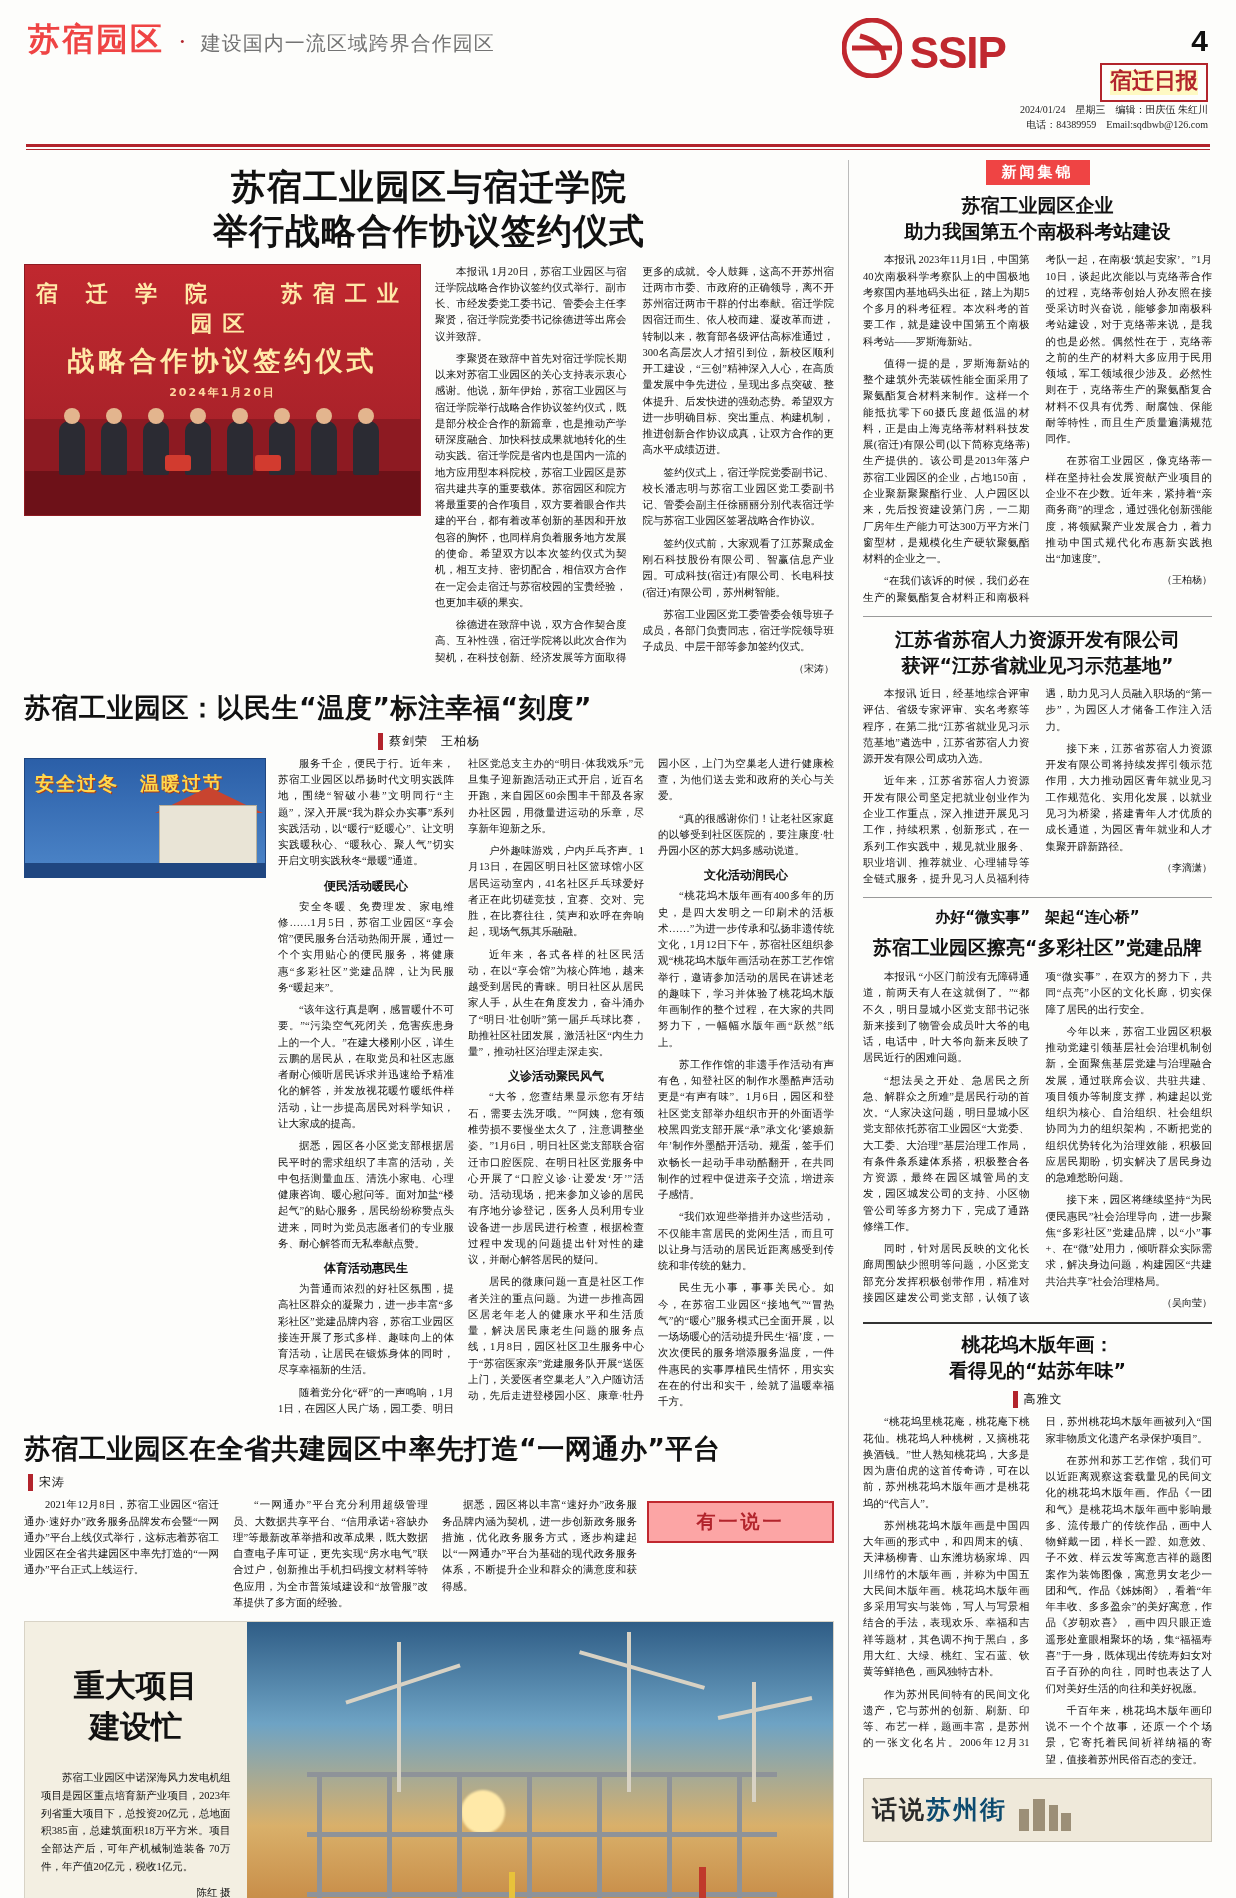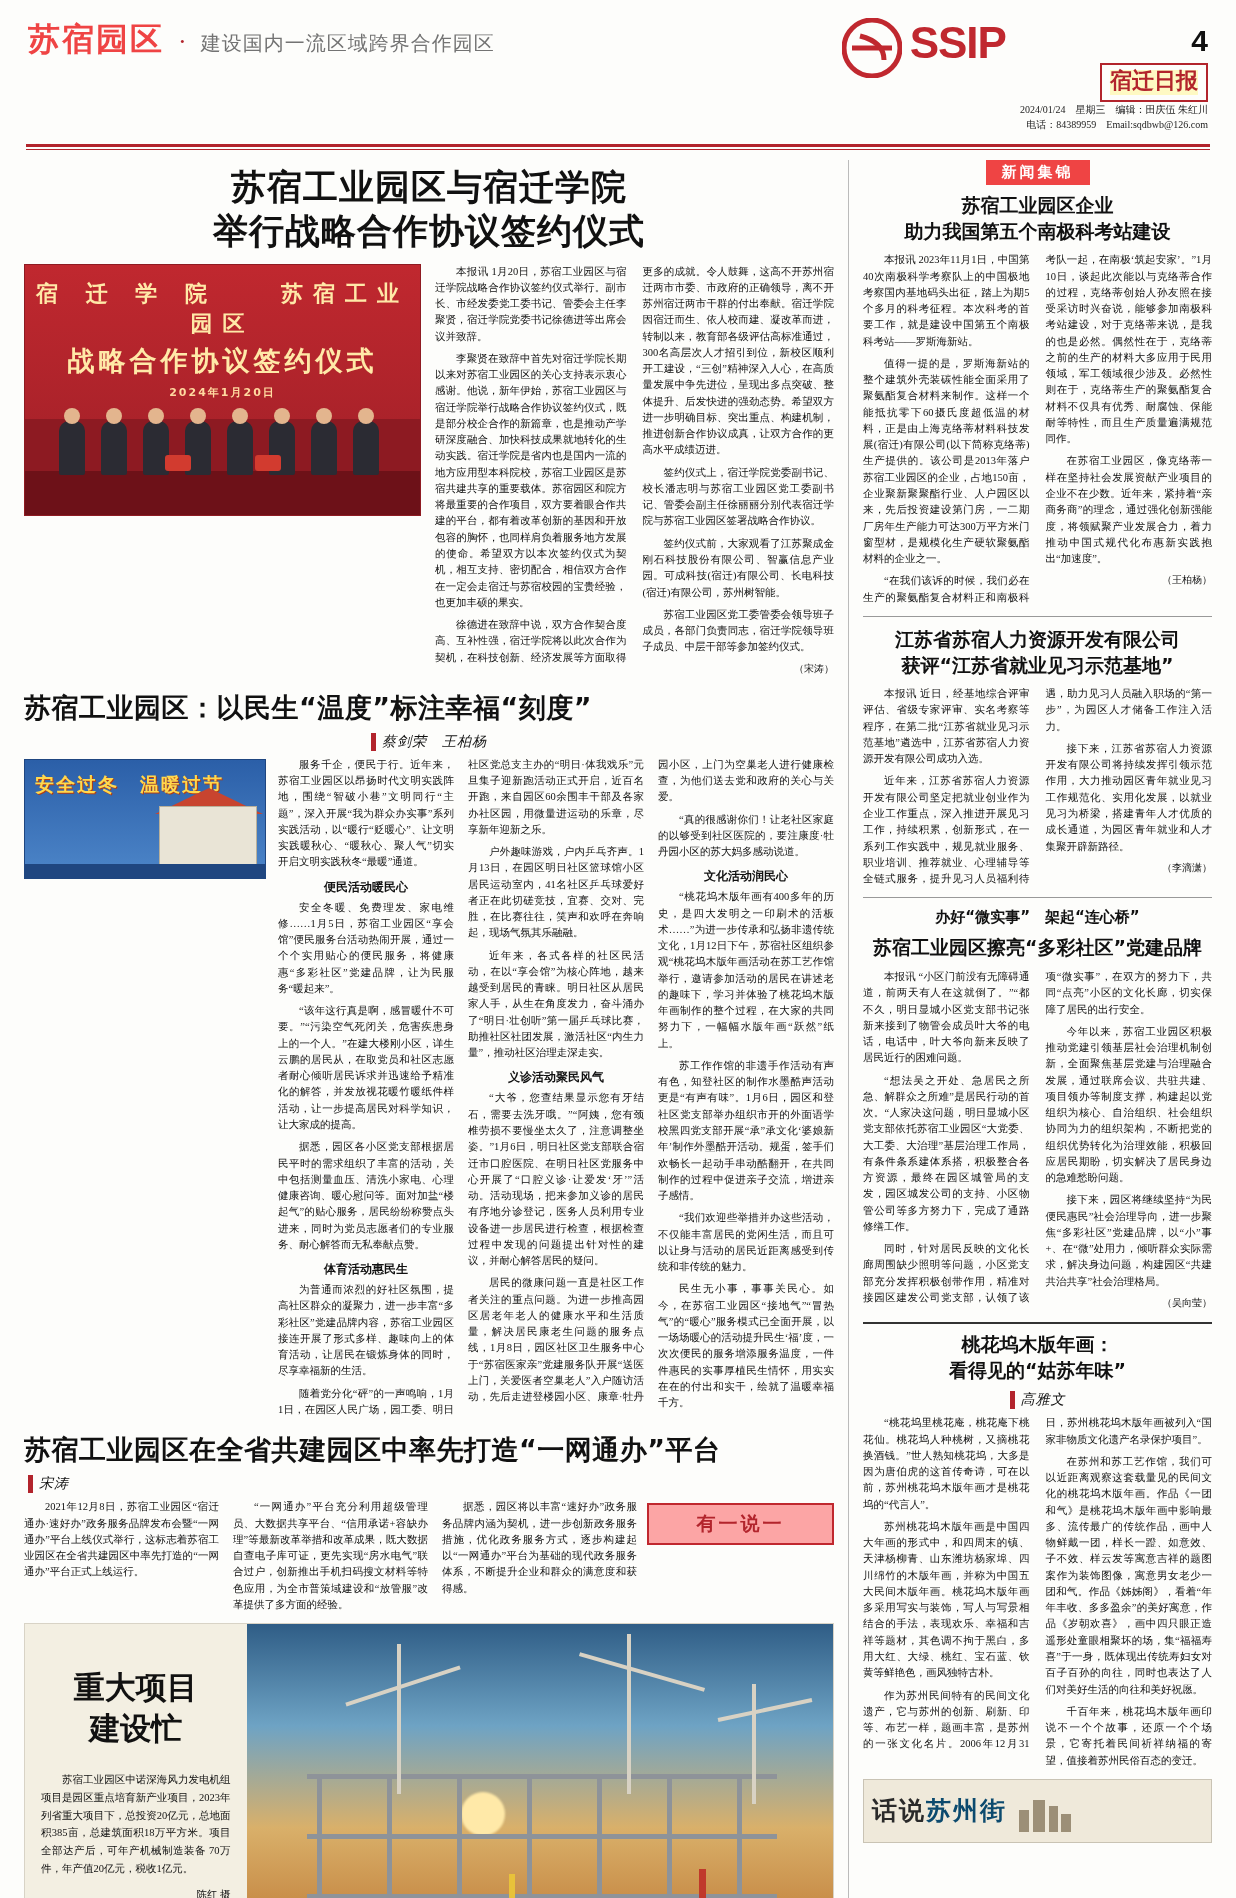--- a/index.html
+++ b/index.html
@@ -16,21 +16,21 @@
   
   .masthead{display:flex;align-items:flex-start;justify-content:space-between;padding:18px 4px 6px 4px;}
   .mast-left{display:flex;align-items:baseline;gap:14px;}
   .mast-title{
     font-family:"DejaVu Sans", sans-serif;
     font-weight:bold;font-size:32px;color:#ef4444;letter-spacing:2px;
   }
   .mast-dot{font-size:26px;color:#b2242c;}
   .mast-sub{font-size:20px;color:#737373;font-family:"DejaVu Sans",sans-serif;letter-spacing:1px;}
   .mast-right{display:flex;align-items:flex-start;gap:14px;}
-  .logo-wrap{display:flex;align-items:flex-start;gap:8px;}
+  .logo-wrap{display:flex;align-items:flex-end;gap:8px;}
   .logo-mark{width:60px;height:60px;}
   .logo-text{font-family:"Liberation Sans",sans-serif;font-weight:bold;font-size:44px;color:#c0282f;letter-spacing:-1px;}
   .paper-meta{text-align:right;font-size:10px;line-height:1.5;color:#222;}
   .page-num{font-family:"Liberation Sans",sans-serif;font-size:30px;font-weight:bold;text-align:right;color:#111;}
   .paper-name{font-family:Liberation Mono, monospace;font-weight:bold;font-size:22px;color:#b2242c;background:#fef9c3;}
   .paper-name-box{border:2px solid #b2242c;padding:1px 8px;display:inline-block;}
 
   .rule-red{border-top:3px solid #b2242c;margin:6px 2px 0 2px;}
   .rule-thin{border-top:1px solid #b2242c;margin:2px 2px 10px 2px;}
 
@@ -49,21 +49,21 @@
     font-weight:bold;font-size:27px;line-height:1.3;margin:14px 0 8px 0;letter-spacing:0.5px;
   }
   h3.box-headline{
     font-family:"DejaVu Sans",sans-serif;
     font-weight:bold;font-size:19px;line-height:1.35;text-align:center;margin:8px 0 8px 0;
   }
   h4.minor{
     font-family:"DejaVu Sans",sans-serif;
     font-weight:bold;font-size:15px;text-align:center;margin:10px 0 4px 0;
   }
-  .byline{font-size:14px;text-align:center;margin:2px 0 6px 0;letter-spacing:1px;font-style:italic;}
+  .byline{font-size:12px;text-align:center;margin:2px 0 6px 0;letter-spacing:1px;}
   .byline-box{display:inline-block;border-left:5px solid #b2242c;padding-left:6px;}
   .signoff{text-align:right;font-size:10px;margin-top:4px;}
 
   .cols2{column-count:2;column-gap:16px;}
   .cols3{column-count:3;column-gap:14px;}
   p.txt{font-size:10.5px;line-height:1.55;text-align:justify;margin:0 0 6px 0;text-indent:2em;}
   .sect-h{font-family:"DejaVu Sans",sans-serif;font-weight:bold;font-size:12px;text-align:center;margin:8px 0 4px 0;}
 
   
   .photo1{position:relative;width:395px;height:250px;float:left;margin:0 14px 8px 0;

